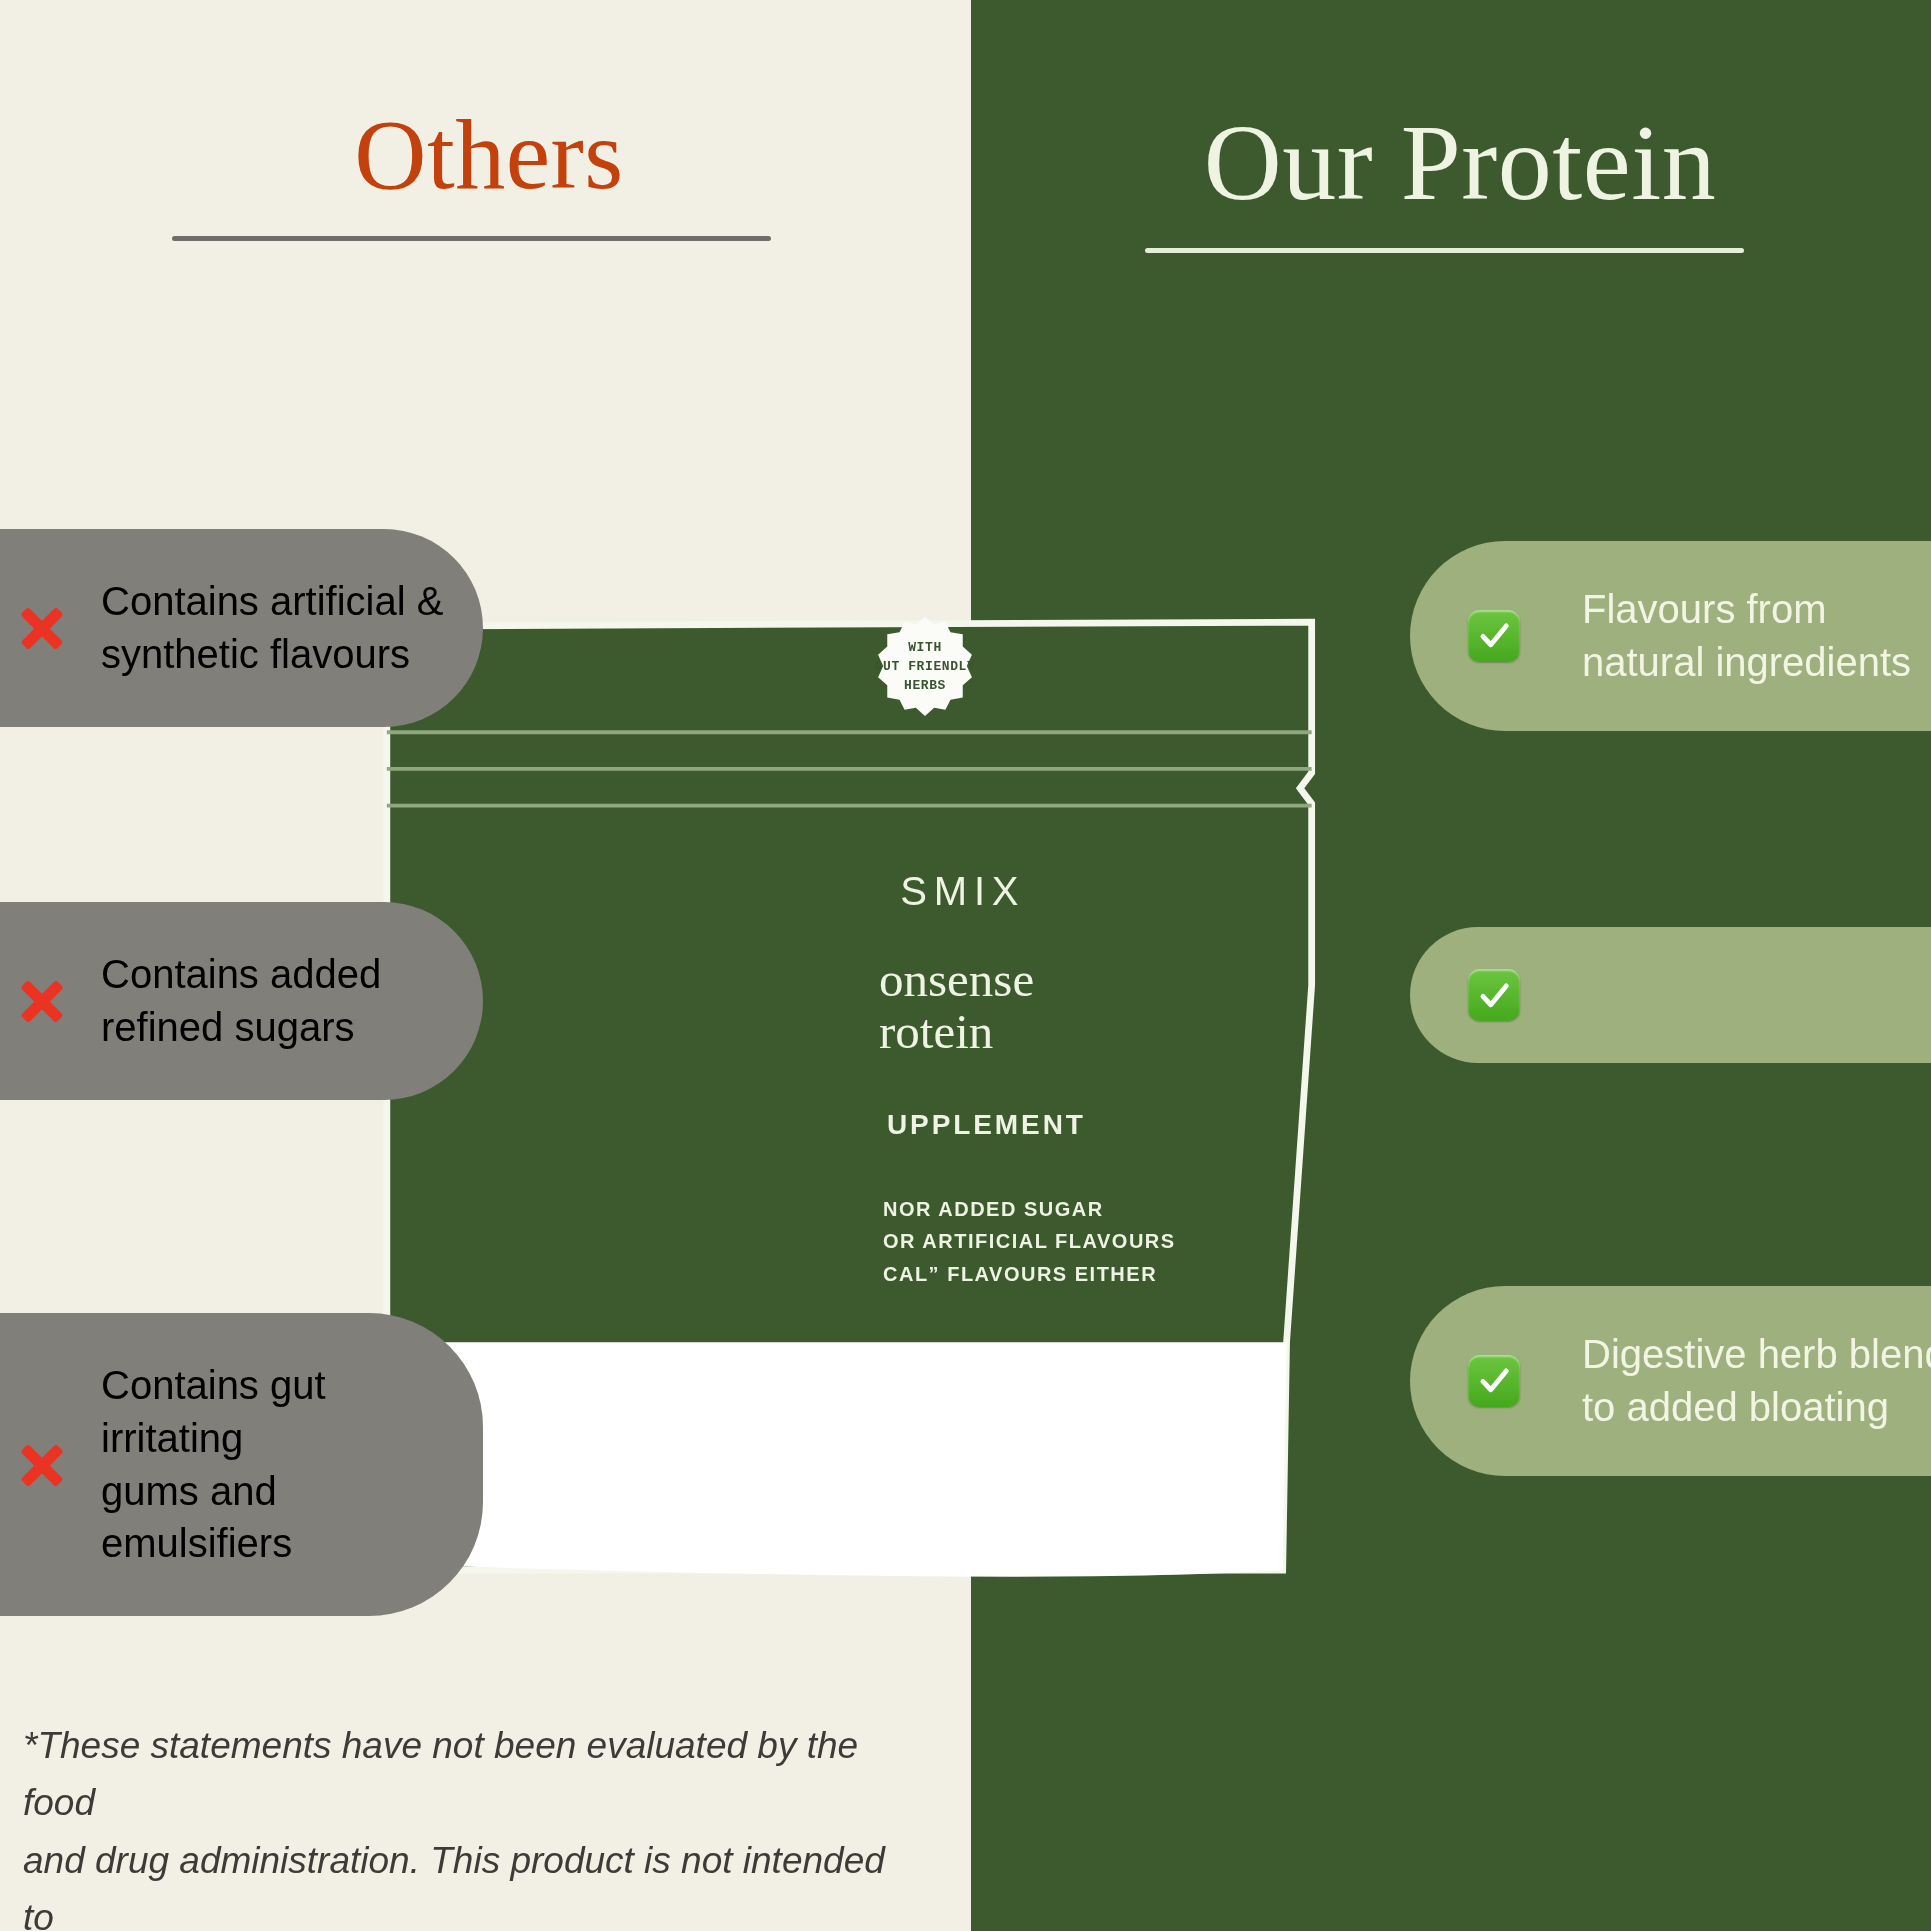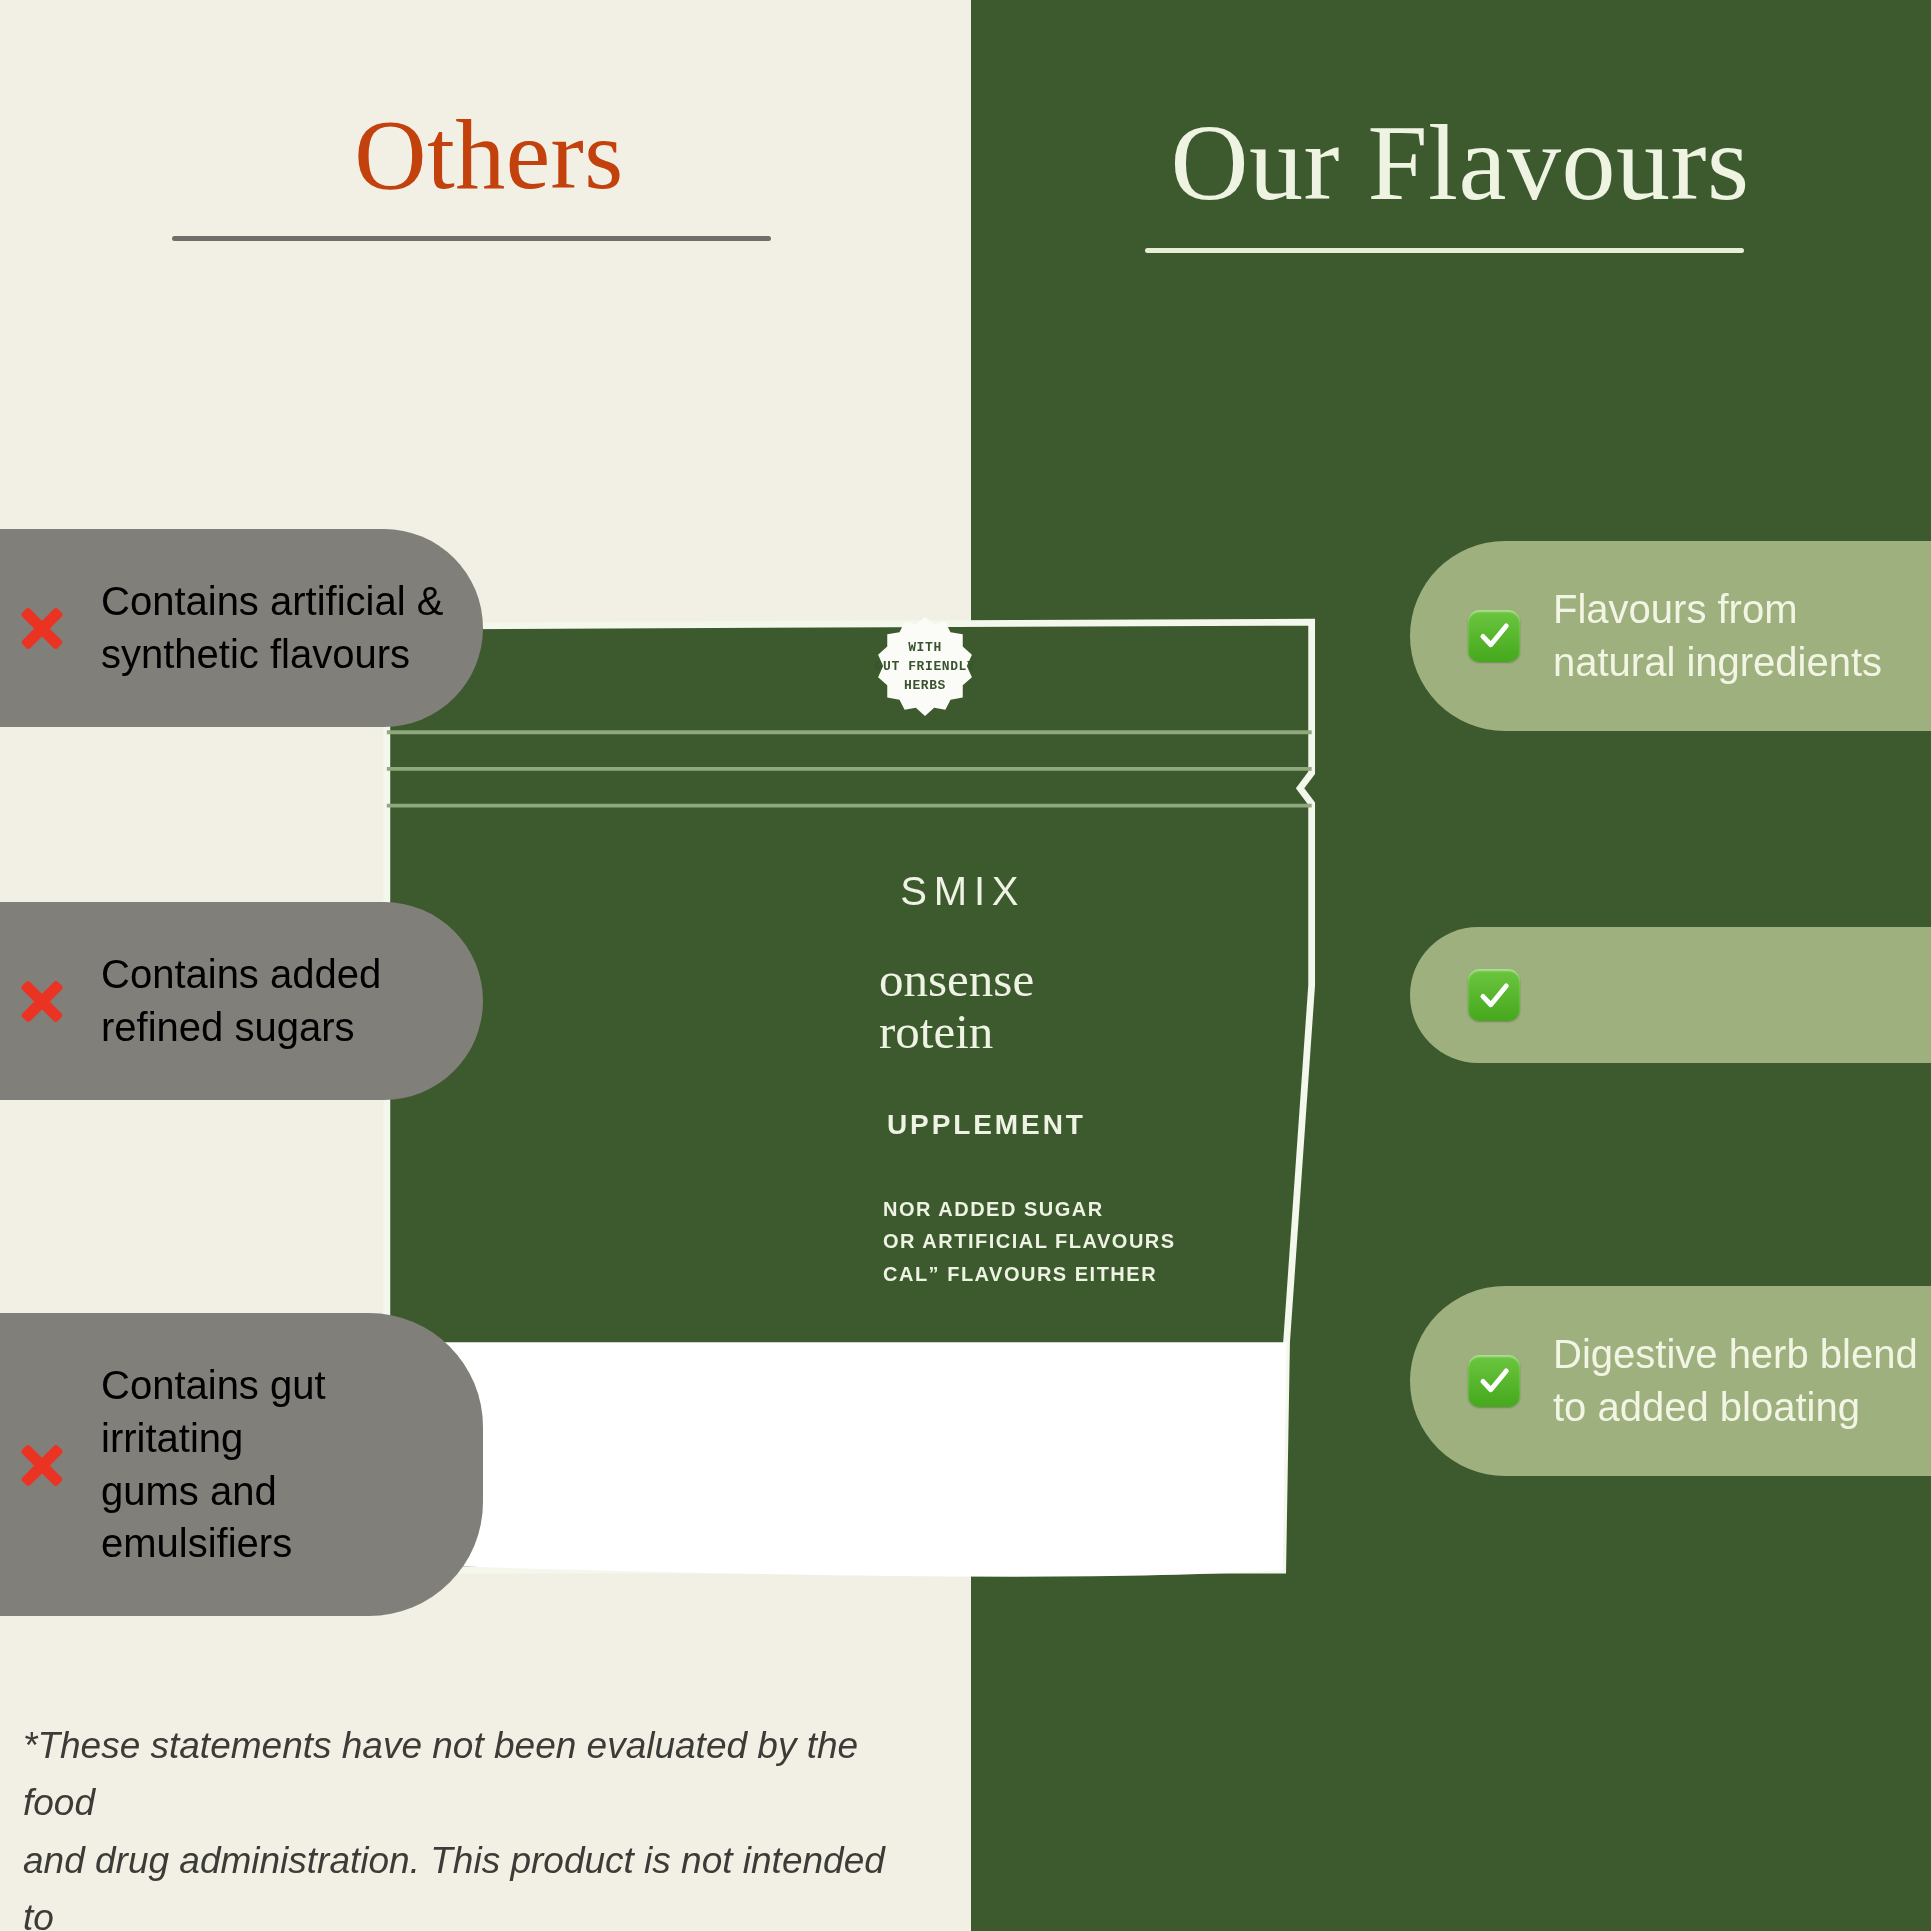--- a/index.html
+++ b/index.html
@@ -59,21 +59,21 @@
     padding:42px 39px 42px 58px;
   }
 
   .pill-text {
     font-size:40px;
     line-height:1.32;
     font-weight:400;
     white-space:pre-line;
   }
   .pill-left  .pill-text { color:#000000; }
-  .pill-right .pill-text { color:#F2F5E4; }
+  .pill-right .pill-text { color:#F2F5E4;margin-left:29px; }
 
   
   .icon-cross { position:relative; width:54px; height:54px; flex:0 0 54px; }
   .icon-cross::before, .icon-cross::after {
     content:""; position:absolute; left:2.9px; top:22px;
     width:50px; height:10.6px; border-radius:2.9px; background:#EB3323;
   }
   .icon-cross::before { transform:rotate(45deg); }
   .icon-cross::after  { transform:rotate(-45deg); }
 
@@ -153,21 +153,21 @@
 <div class="stage">
 
   <div class="half-left"></div>
   <div class="half-right"></div>
 
   <div class="heading-wrap left">
     <div class="heading">Others</div>
     <div class="rule"></div>
   </div>
   <div class="heading-wrap right">
-    <div class="heading">Our Flavours</div>
+    <div class="heading">Our Protein</div>
     <div class="rule"></div>
   </div>
 
   <div class="product-layer">
 
     <div class="bottle-cap"></div>
     <div class="bottle-body"></div>
     <div class="bottle-line a"></div>
     <div class="bottle-line b"></div>
 

